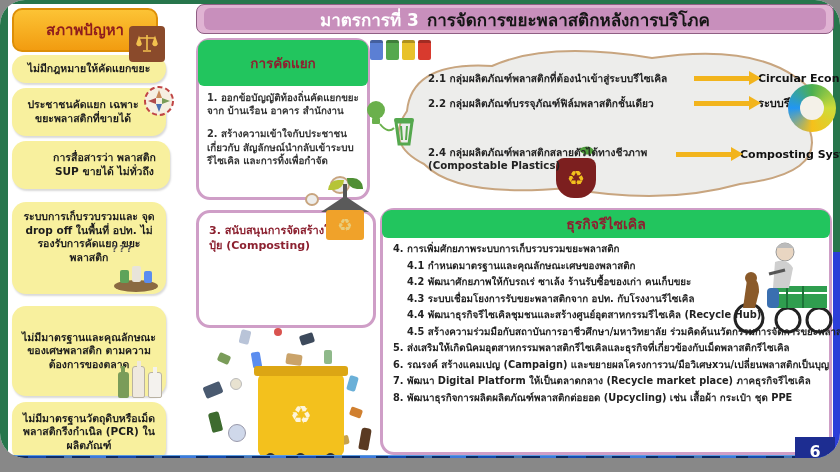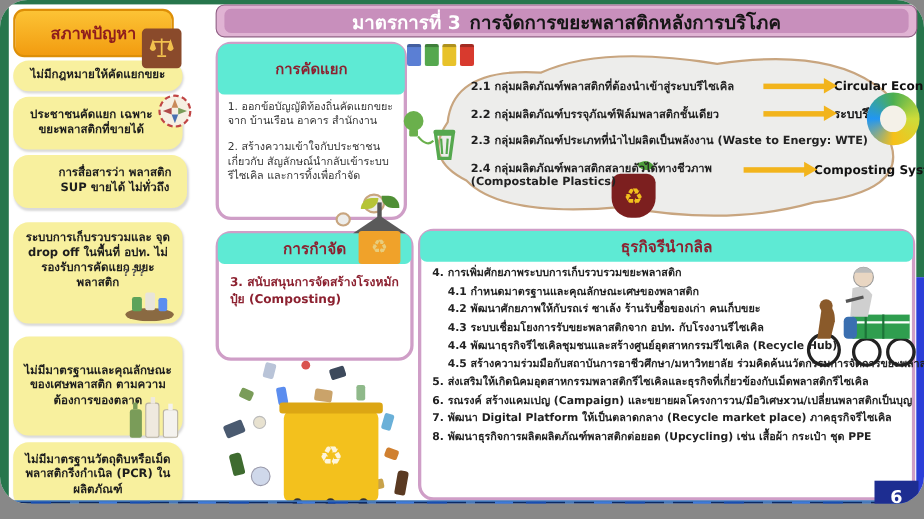--- a/index.html
+++ b/index.html
@@ -44,26 +44,26 @@
   
   .titlebar{position:absolute;left:196px;top:4px;width:638px;height:30px;z-index:3;
     background:#e0b3d3;border-radius:8px;border:1px solid #8f5f84;box-sizing:border-box;}
   .titlebar-inner{position:absolute;left:7px;top:3px;right:7px;bottom:3px;background:#c88fbc;border-radius:6px;
     display:flex;align-items:center;justify-content:center;gap:8px;font-size:17px;font-weight:bold;}
   .title-prefix{color:#ffffff;}
   .title-main{color:#161616;}
 
   
   .pbox{position:absolute;background:#ffffff;border:3px solid #cf9ec7;border-radius:14px;box-sizing:border-box;z-index:2;}
-  .pbox-header{background:#5eead4;border-radius:9px 9px 6px 6px;color:#8c2130;font-weight:bold;text-align:center;
+  .pbox-header{background:#22c55e;border-radius:9px 9px 6px 6px;color:#8c2130;font-weight:bold;text-align:center;
     display:flex;flex-direction:column;align-items:center;justify-content:center;}
 
   .sep-box{left:196px;top:38px;width:174px;height:162px;}
   .sep-box .pbox-header{height:46px;font-size:13.5px;line-height:1.35;margin:-1px;}
-  .sep-content{padding:6px 8px;font-size:9.8px;font-weight:normal;color:#333;line-height:1.35;}
+  .sep-content{padding:6px 8px;font-size:9.8px;font-weight:bold;color:#333;line-height:1.35;}
   .sep-content p{margin:0 0 10px 0;}
 
   .disp-box{left:196px;top:210px;width:180px;height:118px;}
   .disp-box .pbox-header{height:28px;font-size:14px;margin:-1px;}
   .disp-content{padding:10px 10px;font-size:11px;font-weight:bold;color:#8c2130;line-height:1.4;}
 
   .rec-box{left:380px;top:208px;width:452px;height:247px;}
   .rec-box .pbox-header{height:28px;font-size:14px;margin:-1px;}
   .rec-content{position:absolute;left:10px;right:6px;top:32px;bottom:4px;font-size:9.8px;font-weight:bold;color:#222;}
   .rec-row{line-height:1.23;margin-bottom:4.5px;white-space:nowrap;}
@@ -234,54 +234,48 @@
     <div class="c-row" style="left:66px;top:34px;">
       <span style="width:258px;">2.1 กลุ่มผลิตภัณฑ์พลาสติกที่ต้องนำเข้าสู่ระบบรีไซเคิล</span>
       <div class="arr"></div>
       <span class="c-target">Circular Economy</span>
     </div>
     <div class="c-row" style="left:66px;top:58px;">
       <span style="width:258px;">2.2 กลุ่มผลิตภัณฑ์บรรจุภัณฑ์ฟิล์มพลาสติกชั้นเดียว</span>
       <div class="arr"></div>
       <span class="c-target">ระบบรีไซเคิล</span>
     </div>
-    <div class="c-row" style="left:66px;top:83px;">
-      <span>2.3 กลุ่มผลิตภัณฑ์ประเภทที่นำไปผลิตเป็นพลังงาน (Waste to Energy: WTE)</span>
-    </div>
     <div class="c-row" style="left:66px;top:108px;align-items:flex-start;">
       <span style="width:240px;">2.4 กลุ่มผลิตภัณฑ์พลาสติกสลายตัวได้ทางชีวภาพ (Compostable Plastics)</span>
       <div class="arr" style="margin-top:8px;"></div>
       <span class="c-target" style="margin-top:4px;">Composting System</span>
     </div>
   </div>
   <div class="c-dot c-dot1"></div>
   <div class="c-dot c-dot2"></div>
   <div class="ce-ring"></div>
 
   <div class="pbox disp-box">
-    <div class="pbox-header">
-      <span>การกำจัด</span>
-    </div>
     <div class="disp-content">
       <span>3. สนับสนุนการจัดสร้างโรงหมักปุ๋ย (Composting)</span>
     </div>
   </div>
   <div class="house-icon">
     <div class="house-stem"></div>
     <div class="house-leaf1"></div>
     <div class="house-leaf2"></div>
     <div class="house-roof"></div>
     <div class="house-body">
       <span>♻</span>
     </div>
   </div>
 
   <div class="pbox rec-box">
     <div class="pbox-header">
-      <span>ธุรกิจรีนำกลิล</span>
+      <span>ธุรกิจรีไซเคิล</span>
     </div>
     <div class="rec-content">
       <div class="rec-row lv0">4. การเพิ่มศักยภาพระบบการเก็บรวบรวมขยะพลาสติก</div>
       <div class="rec-row lv1">4.1 กำหนดมาตรฐานและคุณลักษณะเศษของพลาสติก</div>
       <div class="rec-row lv1">4.2 พัฒนาศักยภาพให้กับรถเร่ ซาเล้ง ร้านรับซื้อของเก่า คนเก็บขยะ</div>
       <div class="rec-row lv1">4.3 ระบบเชื่อมโยงการรับขยะพลาสติกจาก อปท. กับโรงงานรีไซเคิล</div>
       <div class="rec-row lv1">4.4 พัฒนาธุรกิจรีไซเคิลชุมชนและสร้างศูนย์อุตสาหกรรมรีไซเคิล (Recycle Hub)</div>
       <div class="rec-row lv1">4.5 สร้างความร่วมมือกับสถาบันการอาชีวศึกษา/มหาวิทยาลัย ร่วมคิดค้นนวัตกรรมการจัดการขยะพลาสติก</div>
       <div class="rec-row lv0">5. ส่งเสริมให้เกิดนิคมอุตสาหกรรมพลาสติกรีไซเคิลและธุรกิจที่เกี่ยวข้องกับเม็ดพลาสติกรีไซเคิล</div>
       <div class="rec-row lv0">6. รณรงค์ สร้างแคมเปญ (Campaign) และขยายผลโครงการวน/มือวิเศษxวน/เปลี่ยนพลาสติกเป็นบุญ</div>

